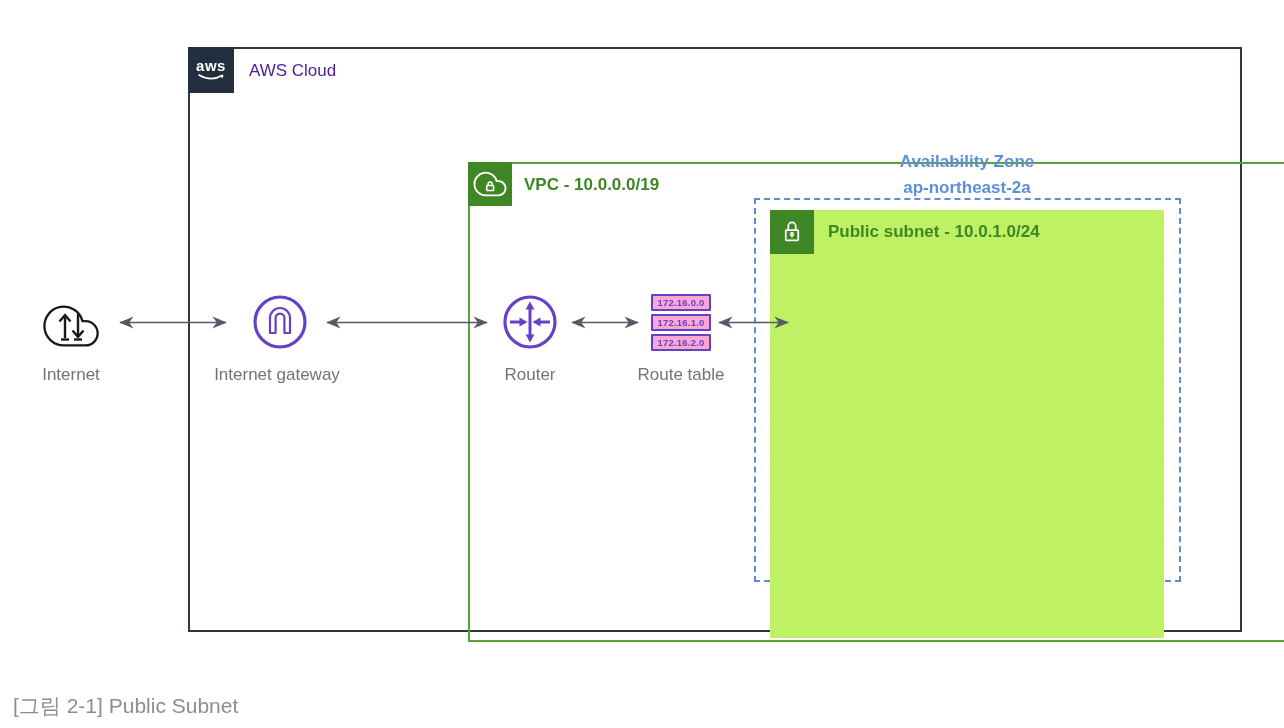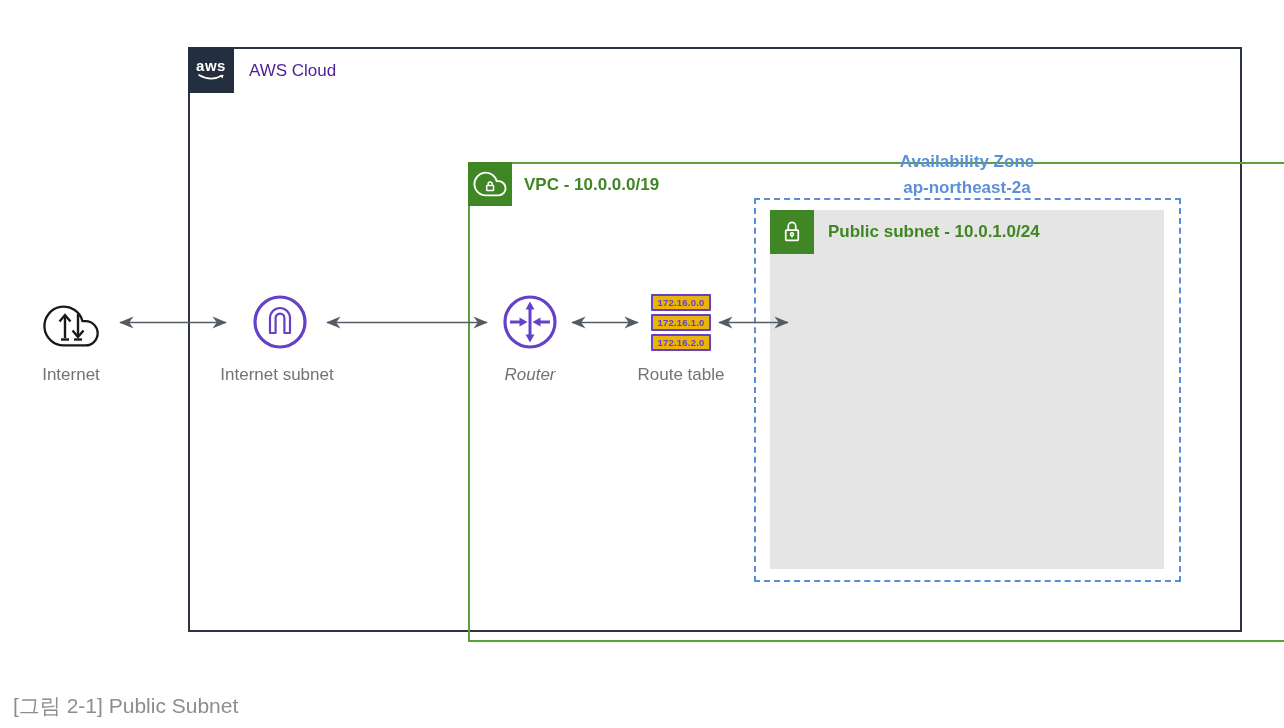--- a/index.html
+++ b/index.html
@@ -61,22 +61,22 @@
   }
   .az-label {
     position: absolute; left: 965px; top: 137px;
     transform: translateX(-50%);
     text-align: center;
     font-size: 17px; font-weight: 600; color: #5D8FD6;
     line-height: 26px; white-space: nowrap; margin-top: 10px;
   }
   .subnet-fill {
     position: absolute; left: 768px; top: 208px;
-    width: 394px; height: 359px;
-    background: #e5e5e5;
+    width: 394px; height: 428px;
+    background: #bef264;
   }
   .subnet-icon {
     position: absolute; left: 0; top: 0;
     width: 44px; height: 44px;
     background: #3F8624;
     display: flex; align-items: center; justify-content: center;
   }
   .subnet-label {
     position: absolute; left: 58px; top: 12px;
     font-size: 17px; font-weight: 600; color: #3F8624;
@@ -92,21 +92,21 @@
   }
   .route-table {
     position: absolute; left: 651px; top: 294px;
     width: 60px;
     display: flex; flex-direction: column; gap: 3px;
   }
   .rt-row {
     height: 17px;
     border: 2px solid #6540C8;
     border-radius: 1px;
-    background: #eab308;
+    background: #f9a8d4;
     color: #6540C8;
     font-size: 9.5px; font-weight: 700;
     display: flex; align-items: center; justify-content: center;
     letter-spacing: 0.2px;
   }
   
   .arrows-overlay {
     position: absolute; left: 0; top: 0;
     width: 1284px; height: 728px;
     pointer-events: none;
@@ -178,35 +178,35 @@
       <line x1="21" y1="43.5" x2="29" y2="43.5"></line>
       <line x1="34" y1="43.5" x2="42" y2="43.5"></line>
     </g>
   </svg>
   <div class="node-label" style="left:71px;">Internet</div>
 
   <svg class="node-icon" style="left:252px; top:294px;" width="56" height="56" viewBox="0 0 56 56">
     <circle cx="28" cy="28" r="25" fill="none" stroke="#6540C8" stroke-width="3.2"></circle>
     <path d="M18 39 V24 a10 10 0 0 1 20 0 V39 h-5.6 V24 a4.4 4.4 0 0 0 -8.8 0 V39 z" fill="none" stroke="#6540C8" stroke-width="2.2" stroke-linejoin="round"></path>
   </svg>
-  <div class="node-label" style="left:277px;">Internet subnet</div>
+  <div class="node-label" style="left:277px;">Internet gateway</div>
 
   <svg class="node-icon" style="left:502px; top:294px;" width="56" height="56" viewBox="0 0 56 56">
     <circle cx="28" cy="28" r="25" fill="none" stroke="#6540C8" stroke-width="3.2"></circle>
     <g stroke="#6540C8" stroke-width="3" fill="#6540C8">
       <line x1="28" y1="14" x2="28" y2="42"></line>
       <path d="M28 7.5 L23.6 15.5 L32.4 15.5 Z" stroke-width="0"></path>
       <path d="M28 48.5 L23.6 40.5 L32.4 40.5 Z" stroke-width="0"></path>
       <line x1="8" y1="28" x2="18" y2="28"></line>
       <path d="M25.5 28 L17.5 23.6 L17.5 32.4 Z" stroke-width="0"></path>
       <line x1="48" y1="28" x2="38" y2="28"></line>
       <path d="M30.5 28 L38.5 23.6 L38.5 32.4 Z" stroke-width="0"></path>
     </g>
   </svg>
-  <div class="node-label" style="left:530px;font-style:italic;">Router</div>
+  <div class="node-label" style="left:530px;">Router</div>
 
   <div class="route-table">
     <div class="rt-row">172.16.0.0</div>
     <div class="rt-row">172.16.1.0</div>
     <div class="rt-row">172.16.2.0</div>
   </div>
   <div class="node-label" style="left:681px;">Route table</div>
 
   <svg class="arrows-overlay">
     <defs>

